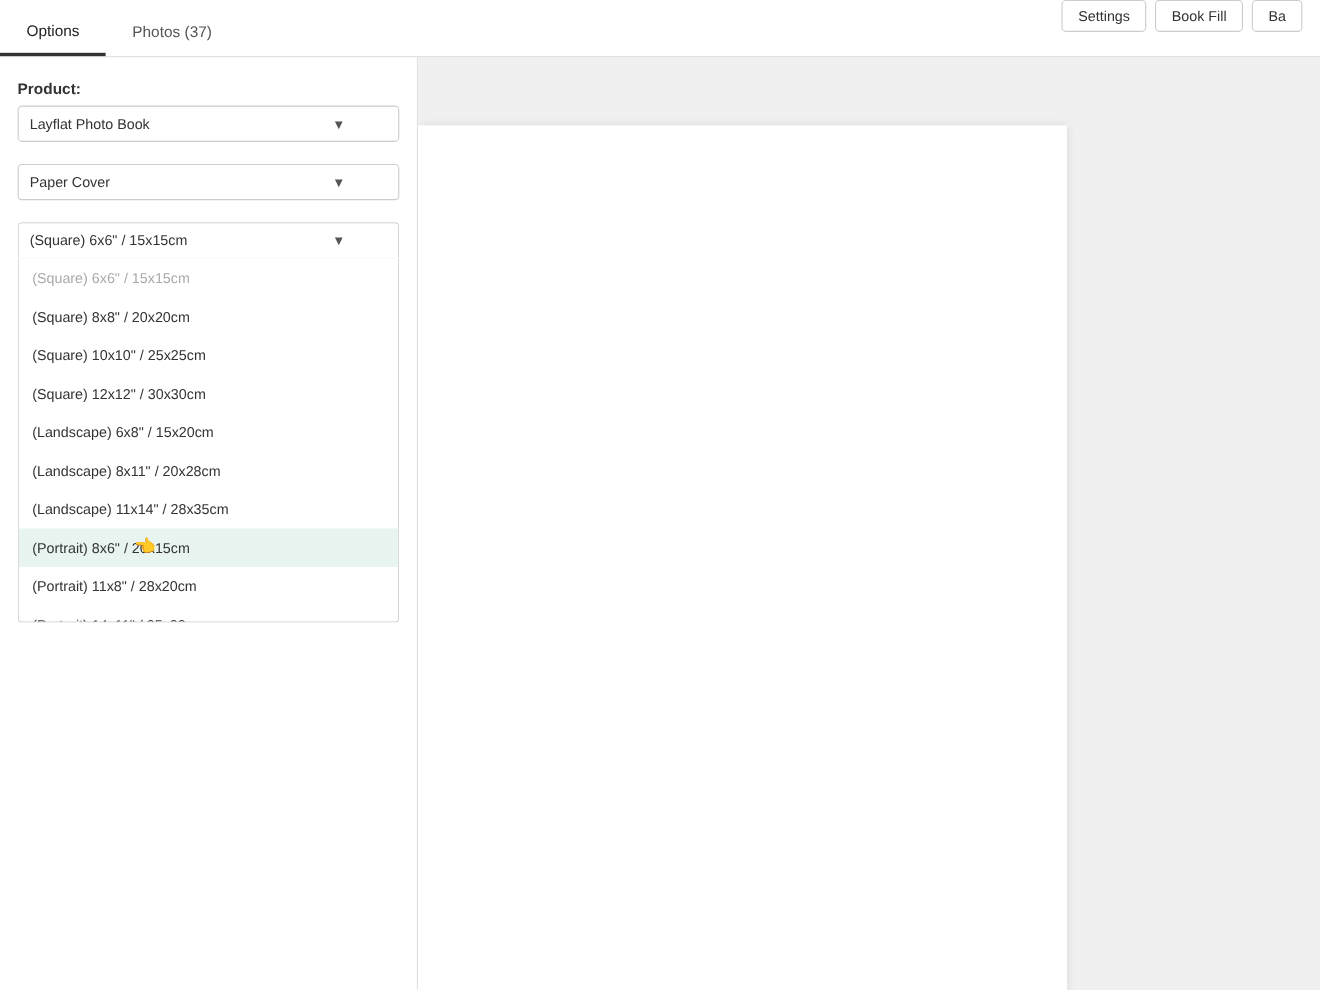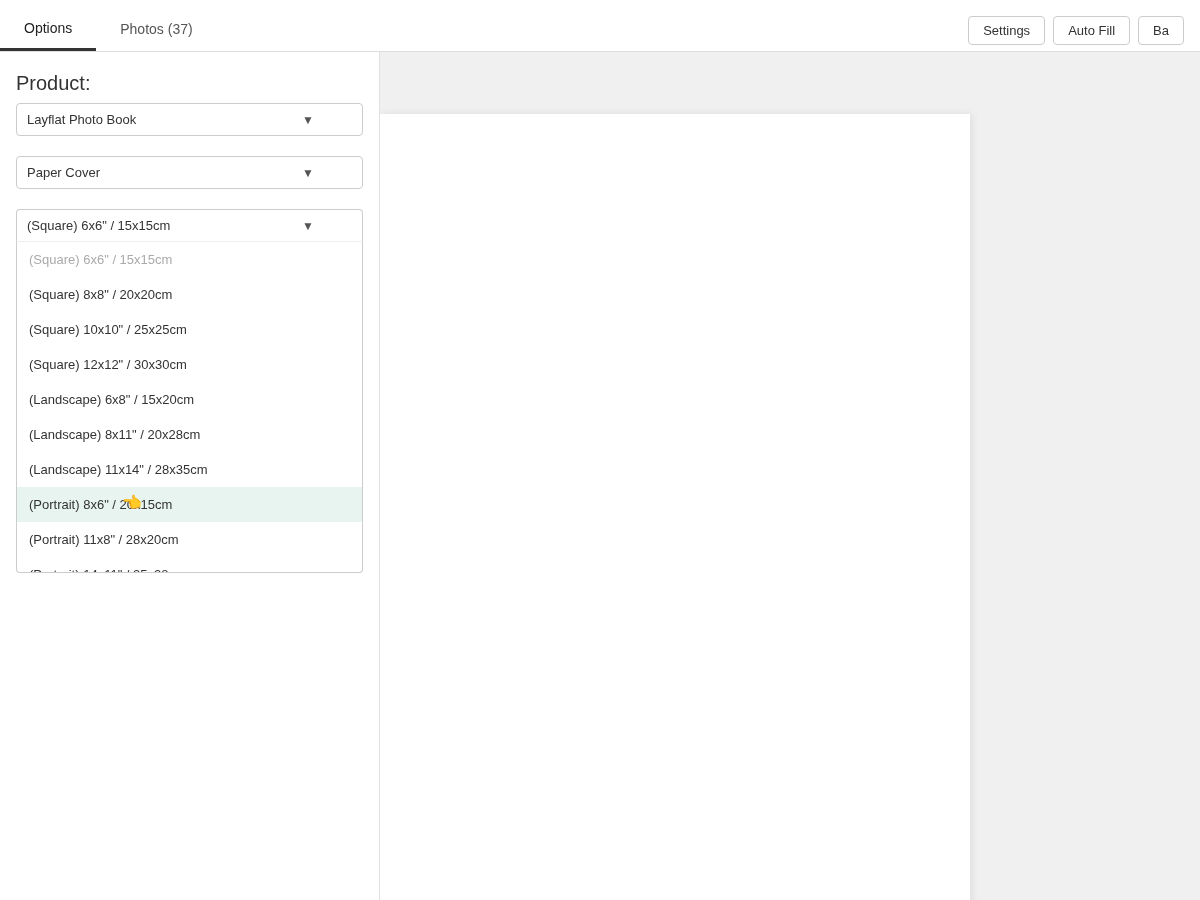--- a/index.html
+++ b/index.html
@@ -71,22 +71,22 @@
       border: 1px solid #ccc;
       background: #fff;
       border-radius: 4px;
       font-size: 13px;
       cursor: pointer;
       color: #333;
     }
 
     
     .field-label {
-      font-size: 20px;
-      font-weight: 400;
+      font-size: 14px;
+      font-weight: 700;
       color: #333;
       margin-bottom: 8px;
       display: block;
     }
 
     .field-group {
       margin-bottom: 20px;
     }
 
     .select-wrapper {
@@ -191,23 +191,23 @@
   </style>
 </head>
 <body>
 
 <div class="app-container">
 
   <div class="tab-bar">
     <div class="tab active">Options</div>
     <div class="tab">Photos (37)</div>
 
-    <div style="margin-left:auto; display:flex; align-items:center; gap:8px; padding-right:16px; padding-bottom:6px;">
+    <div style="margin-left:auto; display:flex; align-items:center; gap:8px; padding-right:16px; padding-bottom:22px;">
       <button class="toolbar-btn">Settings</button>
-      <button class="toolbar-btn">Auto Fill</button>
+      <button class="toolbar-btn">Book Fill</button>
       <button class="toolbar-btn">Ba</button>
     </div>
   </div>
 
   <div class="main-content">
 
     <div class="left-panel">
 
       <div class="field-group">
         <span class="field-label">Product:</span>

